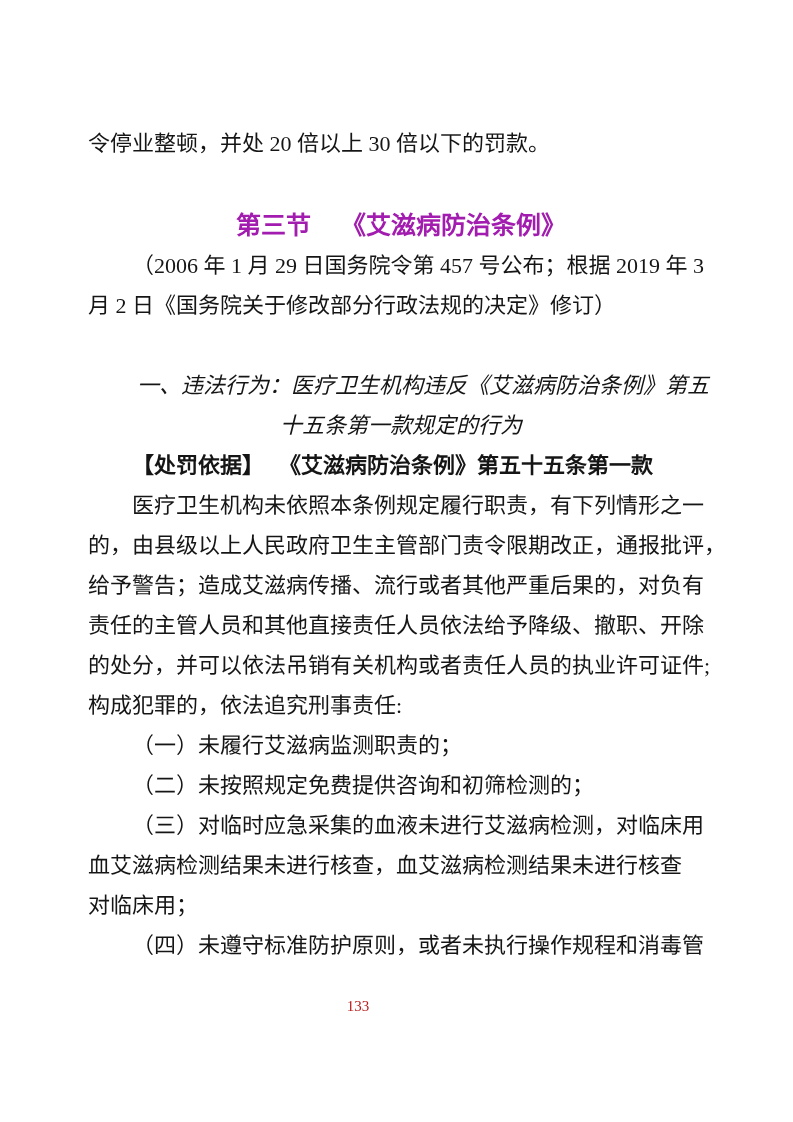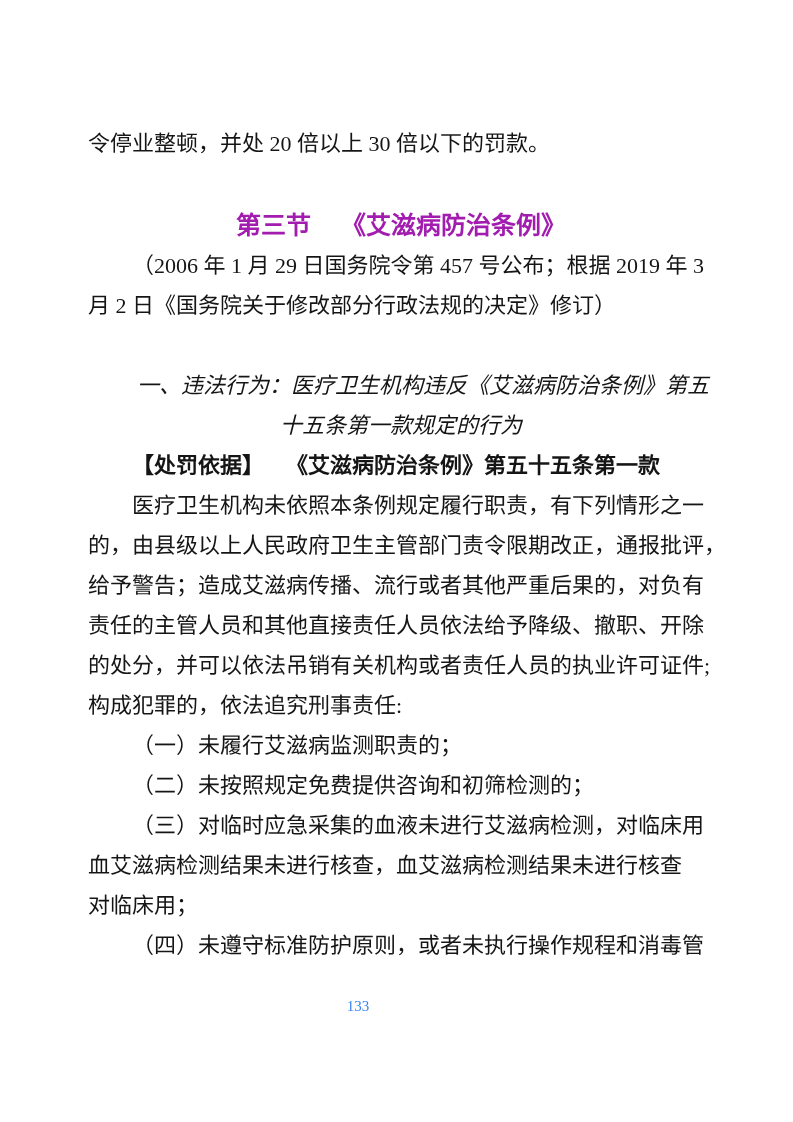--- a/index.html
+++ b/index.html
@@ -51,31 +51,31 @@
     text-align: center;
     font-family: "Liberation Sans", "DejaVu Sans", sans-serif;
     font-weight: bold;
     font-size: 25px;
     color: #a21caf;
   }
   .heading .heading-title {
     margin-left: 30px;
   }
   .penalty-ref {
-    margin-left: 33px;
+    margin-left: 26px;
   }
   .page-number {
     position: absolute;
     left: 0;
     top: 998px;
     width: 100%;
     text-align: center;
     font-family: "Liberation Serif", "DejaVu Serif", serif;
     font-size: 15px;
-    color: #3b82f6;
+    color: #b91c1c;
   }
 </style>
 </head>
 <body>
 
 <div class="page">
   <div class="content">
 
     <p class="line">令停业整顿，并处 20 倍以上 30 倍以下的罚款。</p>
 

